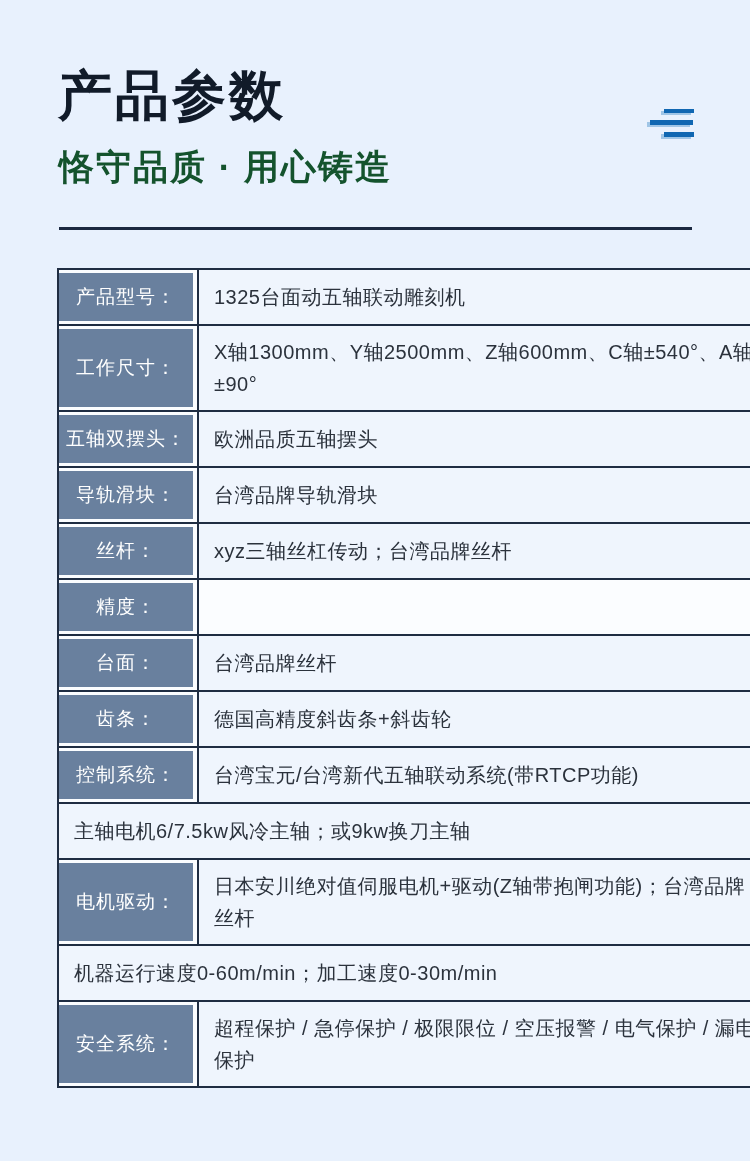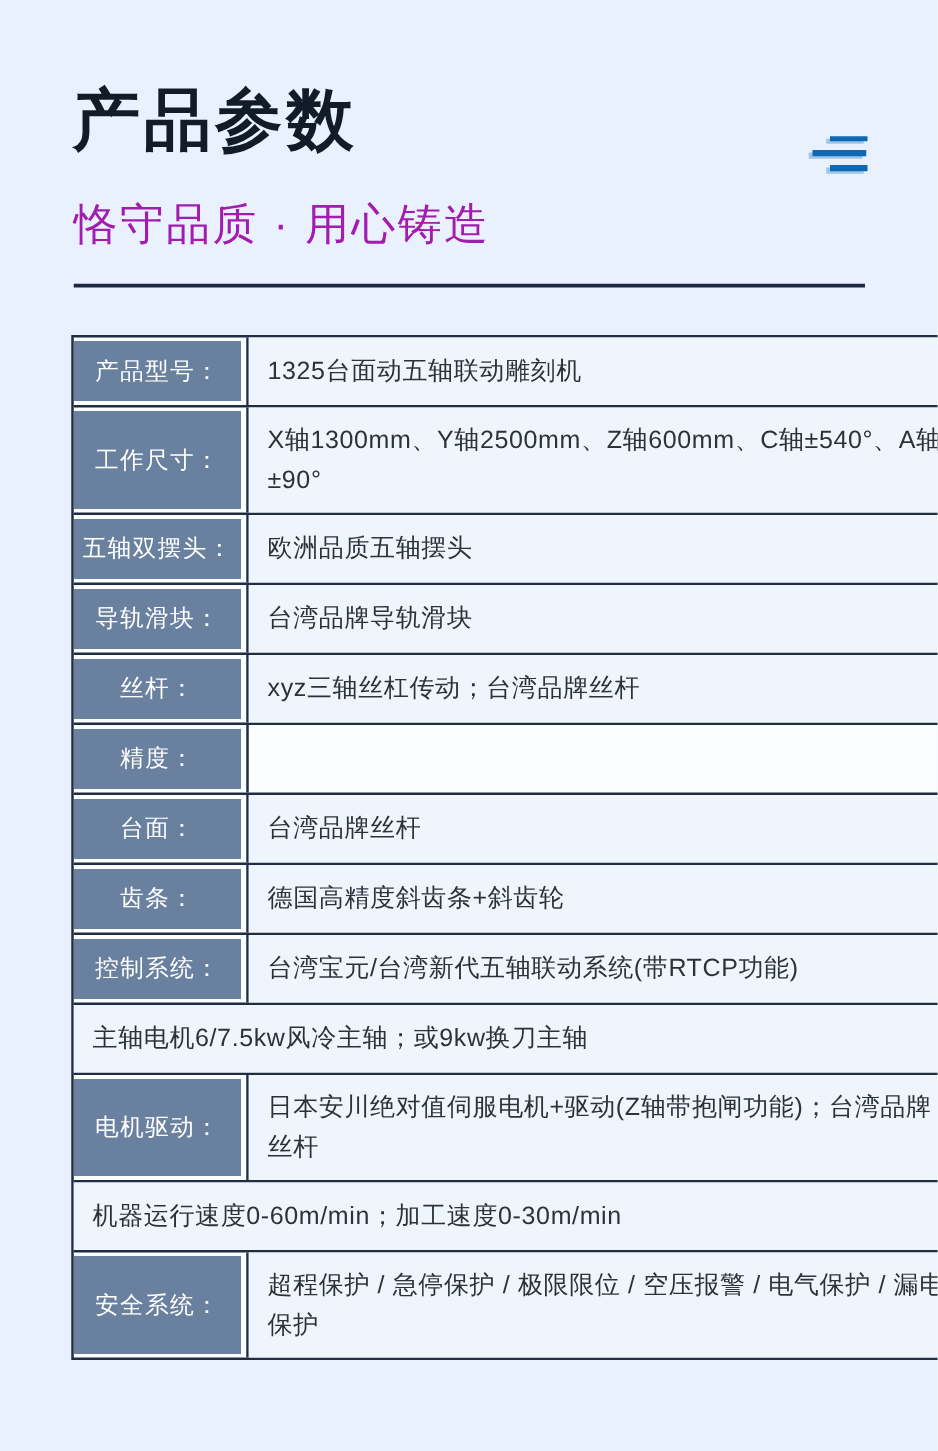--- a/index.html
+++ b/index.html
@@ -10,23 +10,23 @@
     font-family: "Liberation Sans", "DejaVu Sans", sans-serif;
     position: relative;
     overflow: hidden;
   }
   .page-title {
     position: absolute; left: 58px; top: 60px;
     font-size: 54px; font-weight: 700; letter-spacing: 3px;
     color: #111b29;
   }
   .page-subtitle {
-    position: absolute; left: 59px; top: 156px;
-    font-size: 35px; font-weight: 400; letter-spacing: 2px;
-    color: #a21caf;
+    position: absolute; left: 59px; top: 144px;
+    font-size: 35px; font-weight: 700; letter-spacing: 2px;
+    color: #14532d;
   }
   .triple-bars {
     position: absolute; left: 650px; top: 109px;
     width: 44px; height: 29px;
   }
   .triple-bars i {
     display: block; position: absolute;
     background: #1067b2;
     box-shadow: -3px 2px 0 #9fc5e6;
   }

